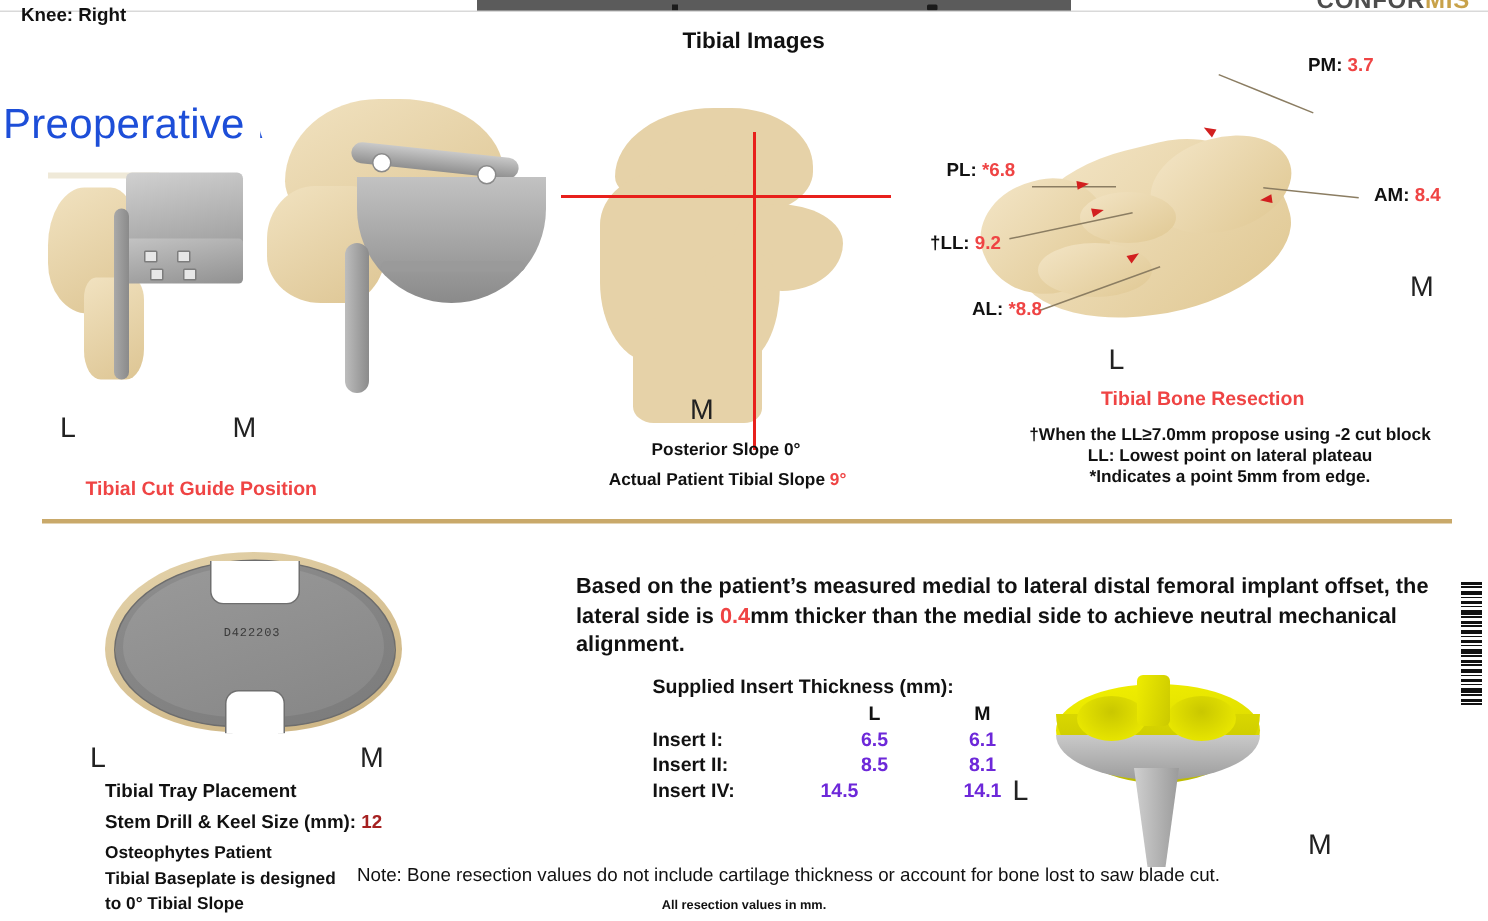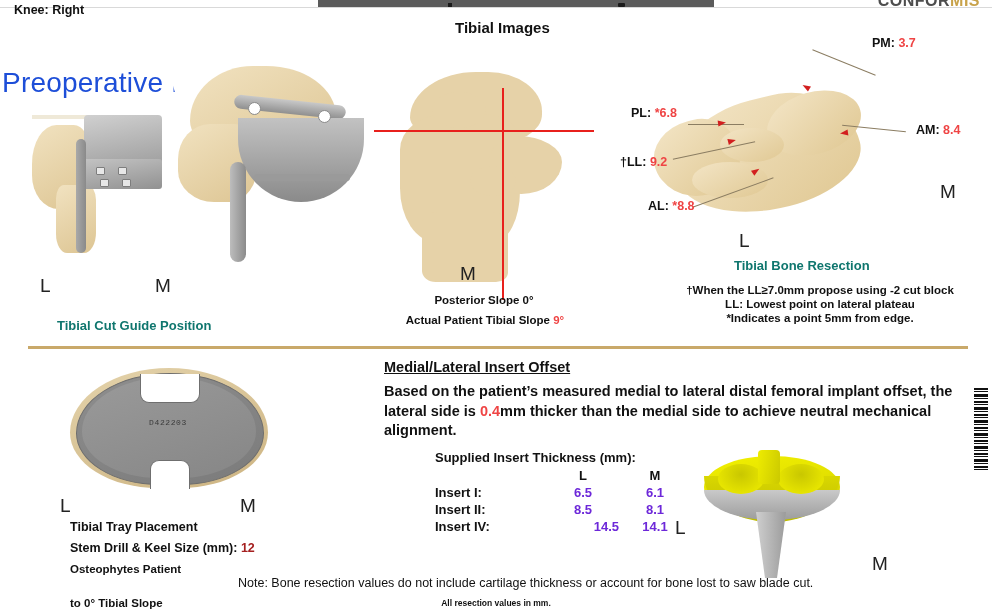--- a/index.html
+++ b/index.html
@@ -183,21 +183,21 @@
       background:radial-gradient(ellipse at 50% 35%, #c9c700 0%, #e8e600 75%);}
   .impl .dishM{position:absolute;left:78px;top:14px;width:46px;height:30px;border-radius:50%;
       background:radial-gradient(ellipse at 50% 35%, #c9c700 0%, #e8e600 75%);}
   .impl .post{position:absolute;left:58px;top:0px;width:22px;height:34px;border-radius:4px;
       background:linear-gradient(100deg,#eeec00,#cbc900);}
   .impl .stem{position:absolute;left:56px;top:62px;width:30px;height:66px;
       background:linear-gradient(90deg,#cfcfcf,#9b9b9b);
       clip-path:polygon(0% 0%,100% 0%,70% 100%,30% 100%);}
 
   
-  .b-title{position:absolute;font-size:13px;font-weight:bold;color:#0f766e;}
+  .b-title{position:absolute;font-size:13px;font-weight:bold;color:#ef4444;}
   .b-text{position:absolute;font-size:11.5px;font-weight:bold;color:#111;line-height:14px;text-align:center;}
   .sec-h{position:absolute;font-size:14.5px;font-weight:bold;color:#111;text-decoration:underline;}
   .para{position:absolute;font-size:14.5px;font-weight:bold;color:#111;line-height:19.5px;}
   .tbl{position:absolute;font-size:13px;font-weight:bold;color:#111;margin-left:48px;}
   .tbl table{border-collapse:collapse;}
   .tbl td{padding:1px 0;font-size:13px;font-weight:bold;}
   .tbl .cL{width:112px;}
   .tbl .cV{width:72px;color:#6d28d9;}
   .note{position:absolute;font-size:12.5px;color:#111;}
   .note-s{position:absolute;font-size:8.5px;font-weight:bold;color:#111;}
@@ -332,23 +332,23 @@
 
   <div class="lbl" style="left:60px;top:495px;">L</div>
   <div class="lbl" style="left:240px;top:495px;">M</div>
 
   <div class="blk" style="left:70px;top:519px;">Tibial Tray Placement</div>
   <div class="blk" style="left:70px;top:540px;">
     <span>Stem Drill &amp; Keel Size (mm):</span>
     <span class="dkred">12</span>
   </div>
   <div class="blk" style="left:70px;top:561px;font-size:11.5px;">Osteophytes Patient</div>
+  <div class="blk" style="left:70px;top:578px;font-size:11.5px;">Tibial Baseplate is designed</div>
   <div class="blk" style="left:70px;top:595px;font-size:11.5px;">to 0° Tibial Slope</div>
 
-  <div class="sec-h" style="left:384px;top:359px;">Medial/Lateral Insert Offset</div>
 
   <div class="para" style="left:384px;top:382px;width:590px;">
     <span>Based on the patient’s measured medial to lateral distal femoral implant offset, the lateral side is </span><span class="red">0.4</span><span>mm thicker than the medial side to achieve neutral mechanical alignment.</span>
   </div>
 
   <div class="tbl" style="left:387px;top:450px;">
     <div style="margin-bottom:2px;">Supplied Insert Thickness (mm):</div>
     <table>
       <tbody>
           <tr>
@@ -361,21 +361,21 @@
         <td class="cV" style="text-align:center;">6.5</td>
         <td class="cV" style="text-align:center;">6.1</td>
       </tr>
       <tr>
         <td class="cL">Insert II:</td>
         <td class="cV" style="text-align:center;">8.5</td>
         <td class="cV" style="text-align:center;">8.1</td>
       </tr>
       <tr>
         <td class="cL">Insert IV:</td>
-        <td class="cV" style="text-align:right;">14.5</td>
+        <td class="cV" style="text-align:left;">14.5</td>
         <td class="cV" style="text-align:center;">14.1</td>
       </tr>
     </tbody>
       </table>
   </div>
 
   <div class="impl">
     <div class="plate"></div>
     <div class="plate-sh"></div>
     <div class="rim"></div>

